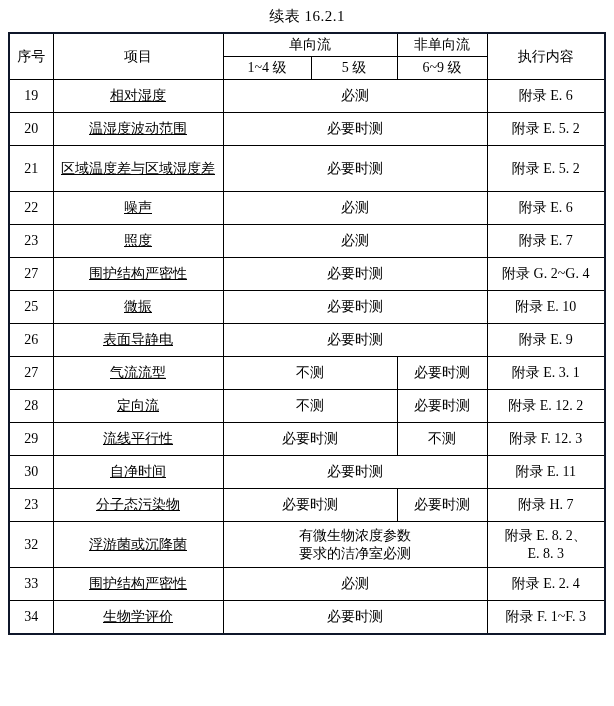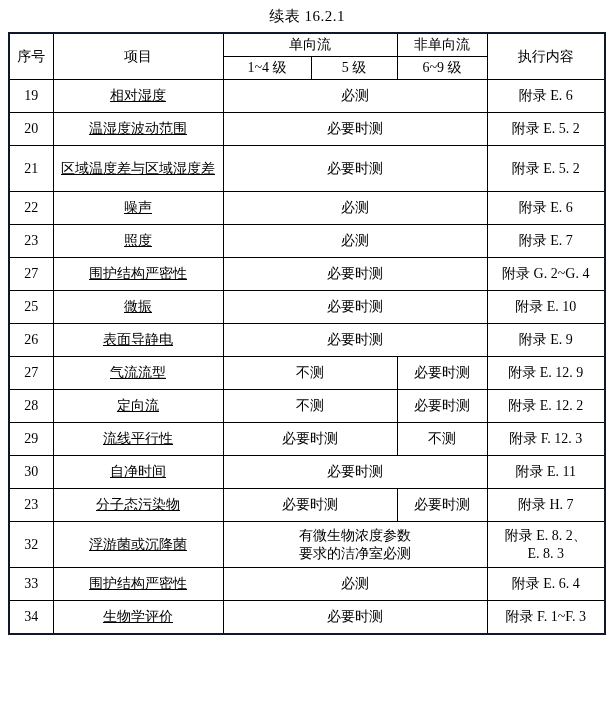--- a/index.html
+++ b/index.html
@@ -161,21 +161,21 @@
           <td class="no-cell">26</td>
           <td class="item-cell">表面导静电</td>
           <td class="mid-cell" colspan="3">必要时测</td>
           <td class="exec-cell">附录 E. 9</td>
         </tr>
         <tr>
           <td class="no-cell">27</td>
           <td class="item-cell">气流流型</td>
           <td class="mid-cell" colspan="2">不测</td>
           <td class="mid-cell">必要时测</td>
-          <td class="exec-cell">附录 E. 12. 9</td>
+          <td class="exec-cell">附录 E. 3. 1</td>
         </tr>
         <tr>
           <td class="no-cell">28</td>
           <td class="item-cell">定向流</td>
           <td class="mid-cell" colspan="2">不测</td>
           <td class="mid-cell">必要时测</td>
           <td class="exec-cell">附录 E. 12. 2</td>
         </tr>
         <tr>
           <td class="no-cell">29</td>
@@ -200,21 +200,21 @@
         <tr class="tall">
           <td class="no-cell">32</td>
           <td class="item-cell">浮游菌或沉降菌</td>
           <td class="mid-cell" colspan="3">有微生物浓度参数<br>要求的洁净室必测</td>
           <td class="exec-cell">附录 E. 8. 2、<br>E. 8. 3</td>
         </tr>
         <tr>
           <td class="no-cell">33</td>
           <td class="item-cell">围护结构严密性</td>
           <td class="mid-cell" colspan="3">必测</td>
-          <td class="exec-cell">附录 E. 6. 4</td>
+          <td class="exec-cell">附录 E. 2. 4</td>
         </tr>
         <tr>
           <td class="no-cell">34</td>
           <td class="item-cell">生物学评价</td>
           <td class="mid-cell" colspan="3">必要时测</td>
           <td class="exec-cell">附录 F. 1~F. 3</td>
         </tr>
       </tbody>
   </table>
 

